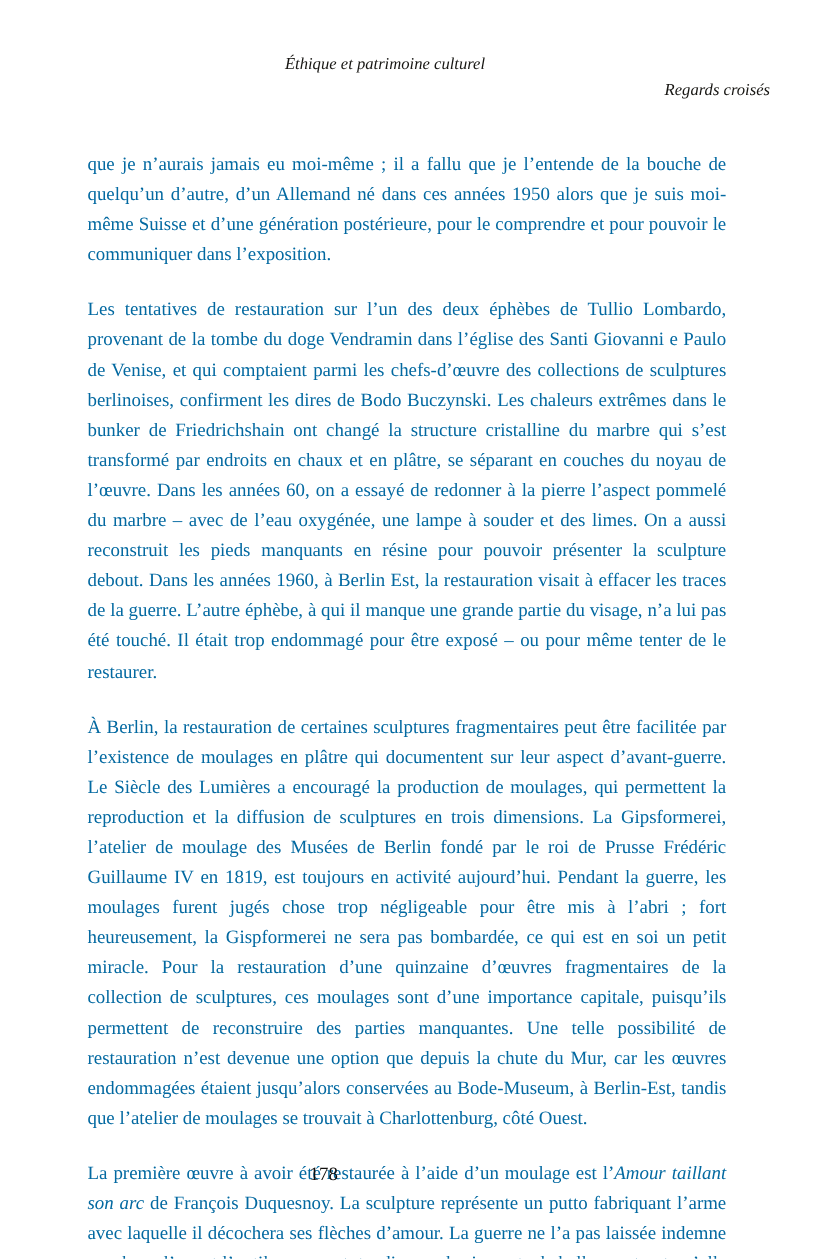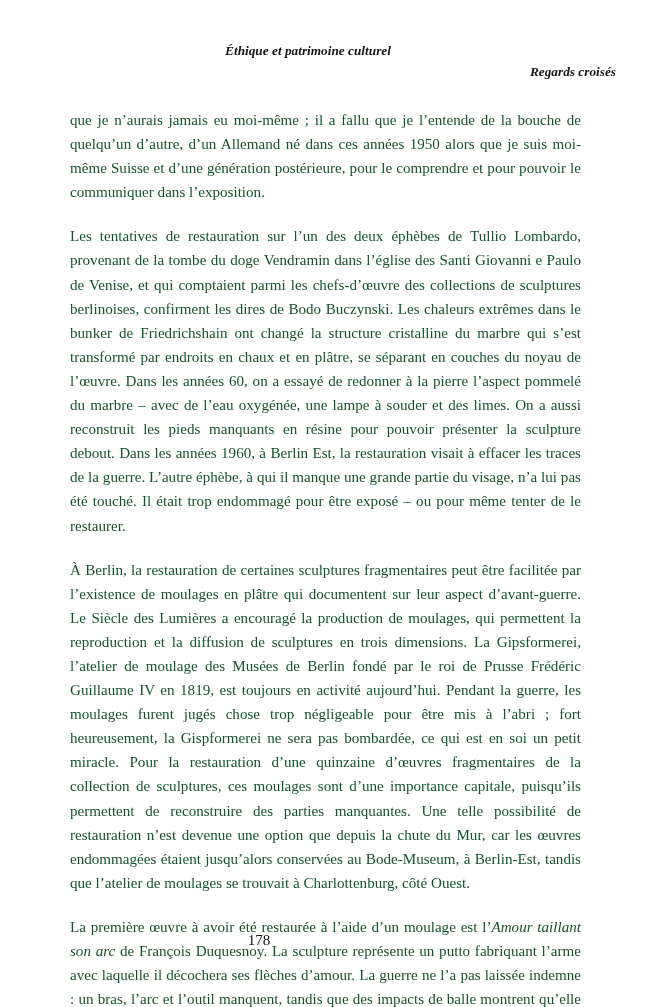--- a/index.html
+++ b/index.html
@@ -23,41 +23,40 @@
   .running-head {
     position: absolute;
     top: 40px;
     left: 0;
     width: 616px;
     text-align: center;
     font-style: italic;
     font-size: 13.3px;
     line-height: 21px;
     color: #171613;
-    font-weight: bold;
   }
   .running-head .line2 {
     display: block;
     text-align: right;
   }
   .body-col {
     position: absolute;
     top: 108px;
     left: 70px;
     width: 511px;
   }
   p.para {
-    margin: 0 0 20px 0;
+    margin: 12px 0 20px 0;
     font-size: 15.1px;
     line-height: 24.1px;
     text-align: justify;
     text-justify: inter-word;
     hyphens: none;
     -webkit-hyphens: none;
-    color: #14532d;
+    color: #0369a1;
   }
   p.para:last-child {
     margin-bottom: 0;
   }
   p.para.last-line-fill {
     text-align-last: left;
   }
   .title-italic {
     font-style: italic;
   }

